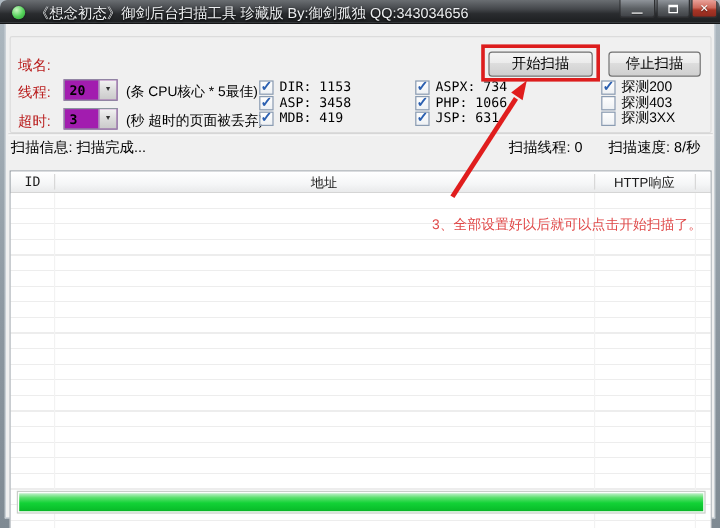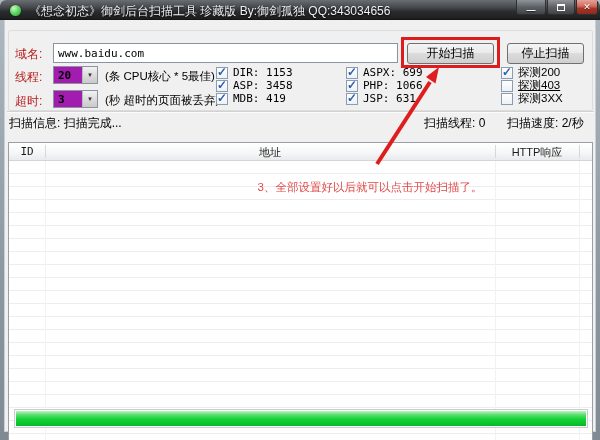--- a/index.html
+++ b/index.html
@@ -112,21 +112,21 @@
   .th-addr { left:36px; width:450px; }
   .th-resp { left:486px; width:84px; }
   .th-sep  { position:absolute; top:2px; bottom:2px; width:1px; background:#d8d8d8; }
   .table-body {
     position:absolute; left:0; top:18px; right:0; bottom:0; background:#fff;
     background-image:repeating-linear-gradient(to bottom, #ffffff 0 12px, #ededed 12px 13px);
   }
   .col-sep { position:absolute; top:18px; bottom:1px; width:1px; background:#f2f2f2; }
   
   .tut-text {
-    position:absolute; left:150px; top:160px; width:430px; text-align:center;
+    position:absolute; left:150px; top:160px; width:430px; text-align:right;
     font-size:11.5px; color:#e04848; white-space:nowrap; z-index:25;
   }
   .overlay-svg { position:absolute; left:0; top:0; width:592px; height:412px; z-index:26; pointer-events:none; }
   
   .progress-track {
     position:absolute; left:9px; top:389px; width:574px; height:19px;
     border:1px solid #c9cec9; background:#fbfffb; padding:1px;
   }
   .progress-fill {
     width:100%; height:100%;
@@ -148,21 +148,20 @@
   <div class="winbtn btn-close">
     <span>✕</span>
   </div>
 </div>
 
 <div class="client">
 
   <div class="settings-panel"></div>
 
   <div class="lbl" style="left:10px; top:26px;">域名:</div>
-  <input class="domain-input" type="text" value="www.baidu.com" style="">
   <div class="w7btn btn-start">开始扫描</div>
   <div class="w7btn btn-stop">停止扫描</div>
   <div class="hl-box"></div>
 
   <div class="lbl" style="left:10px; top:49px;">线程:</div>
   <div class="combo" style="left:48px; top:46px;">
     <span class="combo-value">20</span>
     <span class="combo-arrow">▼</span>
   </div>
   <div class="hint" style="left:100px; top:49px;">(条 CPU核心 * 5最佳)</div>
@@ -190,58 +189,58 @@
     <span class="chk-box">
         <span class="chk-mark">✓</span>
       </span>
     <span class="chk-label mono">MDB: 419</span>
   </div>
 
   <div class="chk" style="left:341px; top:46px;">
     <span class="chk-box">
         <span class="chk-mark">✓</span>
       </span>
-    <span class="chk-label mono">ASPX: 699</span>
+    <span class="chk-label mono">ASPX: 734</span>
   </div>
   <div class="chk" style="left:341px; top:59px;">
     <span class="chk-box">
         <span class="chk-mark">✓</span>
       </span>
     <span class="chk-label mono">PHP: 1066</span>
   </div>
   <div class="chk" style="left:341px; top:72px;">
     <span class="chk-box">
         <span class="chk-mark">✓</span>
       </span>
     <span class="chk-label mono">JSP: 631</span>
   </div>
 
   <div class="chk" style="left:496px; top:46px;">
     <span class="chk-box">
         <span class="chk-mark">✓</span>
       </span>
     <span class="chk-label cn">探测200</span>
   </div>
-  <div class="chk" style="left:496px; top:59px;text-decoration:underline;">
+  <div class="chk" style="left:496px; top:59px;">
     <span class="chk-box">
         <span class="chk-mark"></span>
       </span>
     <span class="chk-label cn">探测403</span>
   </div>
   <div class="chk" style="left:496px; top:72px;">
     <span class="chk-box">
         <span class="chk-mark"></span>
       </span>
     <span class="chk-label cn">探测3XX</span>
   </div>
 
   <div class="separator"></div>
   <div class="status-text" style="left:4px;">扫描信息: 扫描完成...</div>
   <div class="status-text" style="left:419px;">扫描线程: 0</div>
-  <div class="status-text" style="left:502px;">扫描速度: 2/秒</div>
+  <div class="status-text" style="left:502px;">扫描速度: 8/秒</div>
 
   <div class="table">
     <div class="table-header">
       <div class="th th-id">ID</div>
       <div class="th th-addr">地址</div>
       <div class="th th-resp">HTTP响应</div>
       <div class="th-sep" style="left:36px;"></div>
       <div class="th-sep" style="left:486px;"></div>
       <div class="th-sep" style="left:570px;"></div>
     </div>

